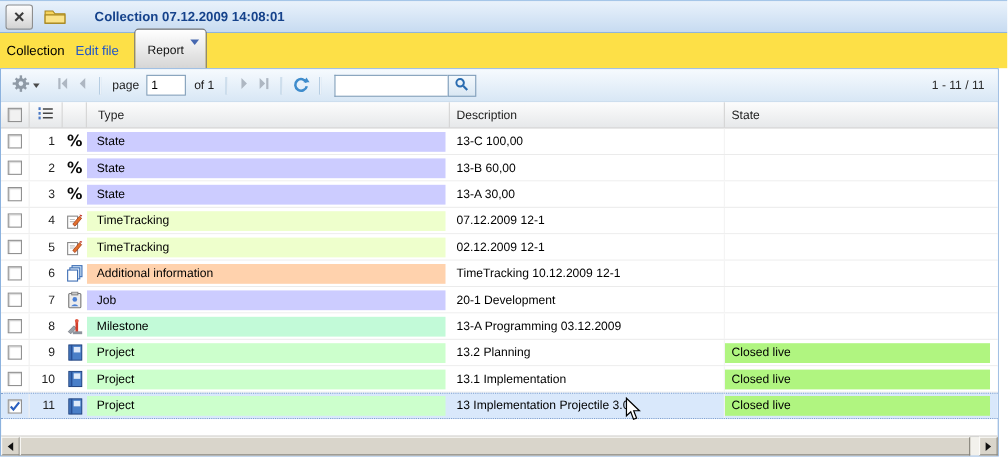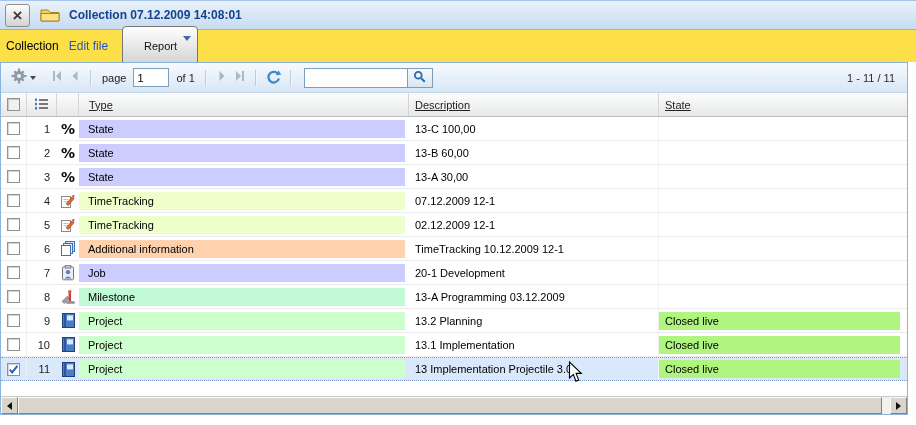--- a/index.html
+++ b/index.html
@@ -8,28 +8,28 @@
 
   
   .titlebar{position:absolute;left:0;top:0;width:916px;height:30px;
     background:linear-gradient(#e9f2fb,#c7dbf1);
     border-top:1px solid #a5c6e8;border-bottom:1px solid #8fb4dc;box-sizing:border-box;
     display:flex;align-items:center;}
   .close-btn{width:25px;height:23px;margin-left:5px;border:1px solid #8e8e8e;border-radius:3px;
     background:linear-gradient(#fdfdfd,#d3d3d3);display:flex;align-items:center;justify-content:center;
     font-size:17px;font-weight:bold;color:#3c3c3c;cursor:default;line-height:1;padding:0;}
   .folder-ic{margin-left:10px;display:flex;}
-  .win-title{margin-left:9px;font-size:12px;font-weight:bold;color:#15428b;}
+  .win-title{margin-left:26px;font-size:12px;font-weight:bold;color:#15428b;}
 
   
   .menubar{position:absolute;left:0;top:30px;width:916px;height:32px;background:#fde047;
     display:flex;align-items:center;}
   .menu-plain{margin-left:6px;font-size:12px;color:#000;}
   .menu-link{margin-left:10px;font-size:12px;color:#2156c8;text-decoration:none;cursor:pointer;}
-  .report-btn{margin-left:14px;height:40px;padding:0 20px 0 21px;position:relative;
+  .report-btn{margin-left:14px;height:40px;padding:0 20px 0 11px;position:relative;
     border:1px solid #777;border-radius:4px;background:linear-gradient(#ffffff,#d2d2d2);
     font-size:11px;color:#111;font-family:inherit;cursor:default;}
   .report-btn .arr{position:absolute;right:6px;top:9px;width:0;height:0;
     border-left:4px solid transparent;border-right:4px solid transparent;border-top:5px solid #4668b0;}
 
   
   .grid-panel{position:absolute;left:0;top:62px;width:908px;height:353px;
     border:1px solid #8cb2de;box-sizing:border-box;background:#fff;}
 
   
@@ -44,21 +44,21 @@
     padding:1px 3px;margin:0 3px;}
   .search-wrap{display:flex;align-items:center;margin-left:6px;}
   .search-input{width:94px;height:16px;border:1px solid #7f9db9;border-right:0;
     font:11px "Liberation Sans","DejaVu Sans",sans-serif;padding:1px 4px;}
   .search-btn{width:26px;height:20px;border:1px solid #7f9db9;
     background:linear-gradient(#f4f9fd,#d9e7f3);display:flex;align-items:center;justify-content:center;cursor:default;}
   .range{margin-left:auto;margin-right:4px;color:#2a2a2a;}
 
   
   .colheader{height:24px;background:linear-gradient(#fcfcfc,#e6e8ea);
-    border-bottom:1px solid #bcbcbc;box-sizing:border-box;display:flex;align-items:stretch;text-decoration:underline;}
+    border-bottom:1px solid #bcbcbc;box-sizing:border-box;display:flex;align-items:stretch;}
   .hcell{display:flex;align-items:center;box-sizing:border-box;border-right:1px solid #d4d4d4;}
   .hc-check{width:26px;justify-content:center;}
   .hc-num{width:30px;justify-content:center;}
   .hc-icon{width:22px;}
   .hc-type{width:330px;padding-left:10px;color:#222;}
   .hc-desc{width:250px;padding-left:6px;color:#222;}
   .hc-state{flex:1;padding-left:6px;color:#222;border-right:0;}
 
   
   .rows{background:#fff;}

